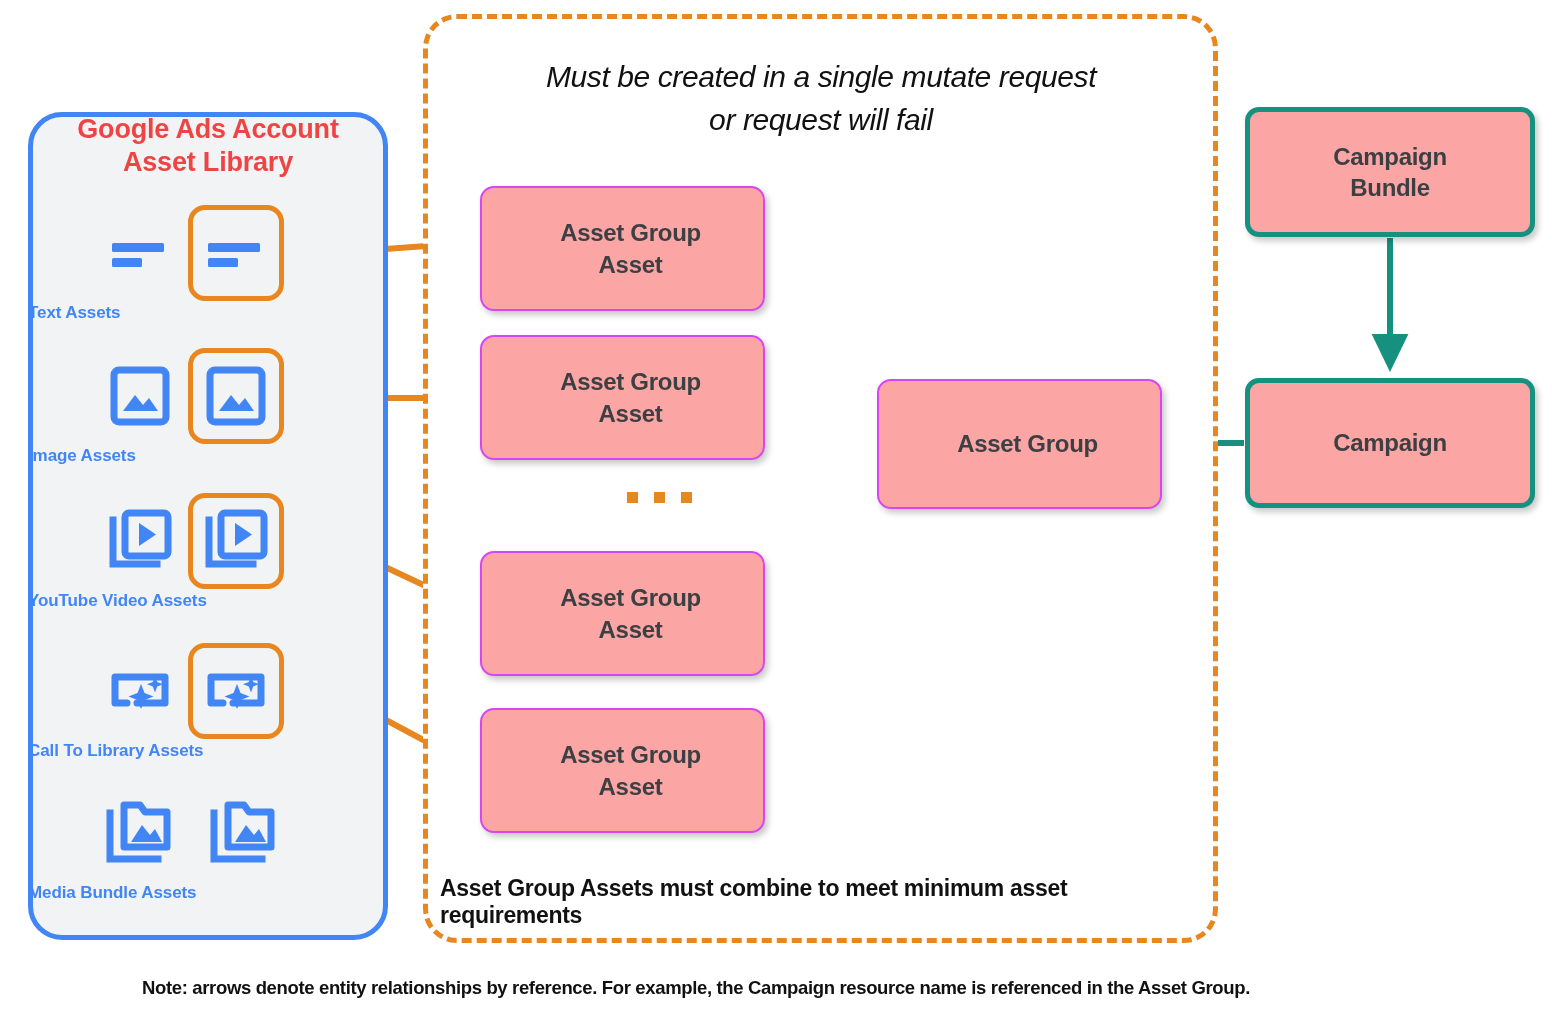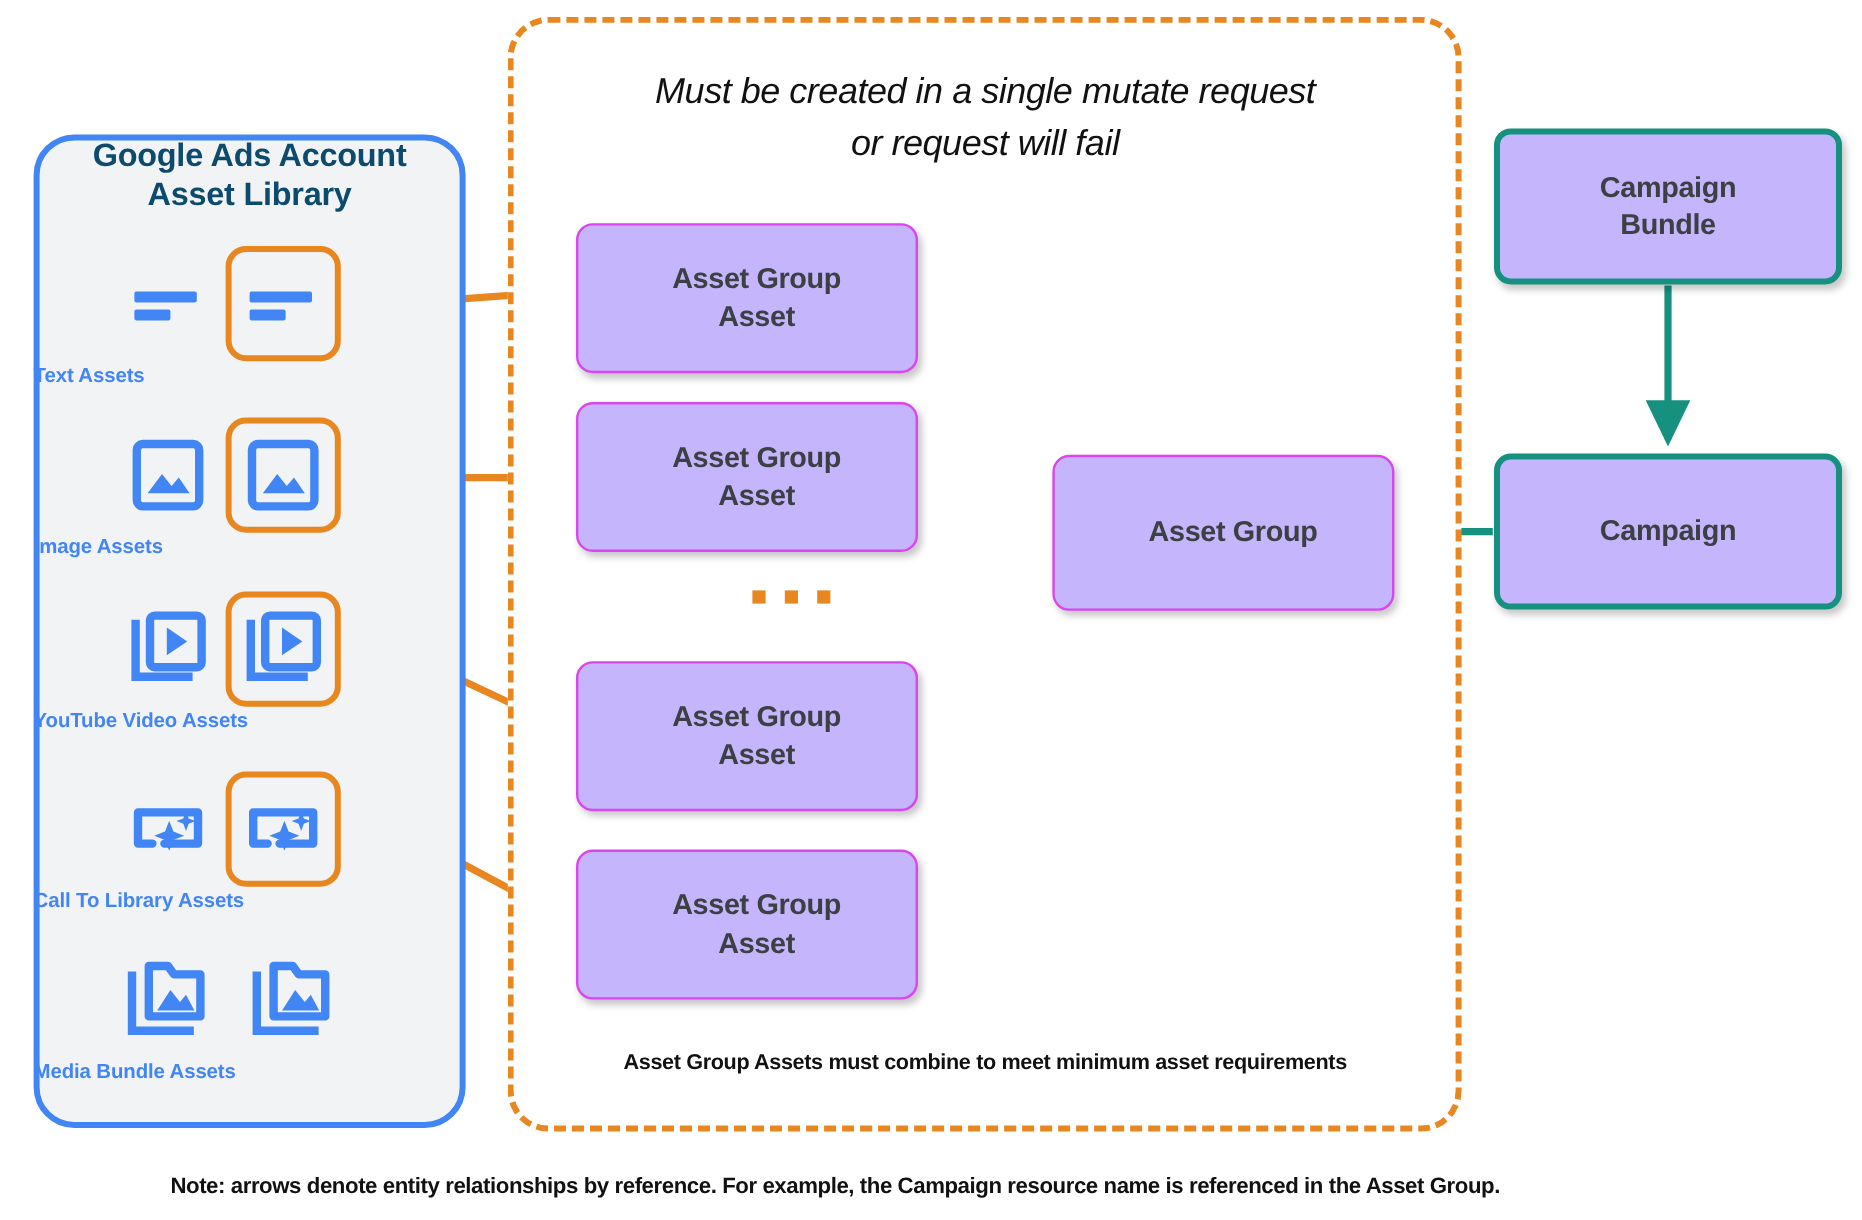--- a/index.html
+++ b/index.html
@@ -44,21 +44,21 @@
     box-sizing: border-box;
   }
   .library-title {
     position: absolute;
     left: 28px;
     top: 113px;
     width: 360px;
     text-align: center;
     font-size: 27px;
     font-weight: bold;
-    color: #0c4a6e;
+    color: #ef4444;
     line-height: 1.22;
     letter-spacing: -0.2px;
   }
 
   .asset-row {
     position: absolute;
     left: 28px;
     width: 360px;
     text-align: left;
   }
@@ -115,31 +115,31 @@
     font-style: italic;
     color: #111111;
     line-height: 1.42;
     letter-spacing: -0.4px;
   }
   .mutate-footnote {
     position: absolute;
     left: 440px;
     top: 875px;
     width: 762px;
-    text-align: center;
-    font-size: 18px;
+    text-align: left;
+    font-size: 23px;
     font-weight: bold;
     color: #111111;
     letter-spacing: -0.3px;
   }
 
   
   .node {
     position: absolute;
-    background: #c4b5fd;
+    background: #fca5a5;
     border-radius: 14px;
     box-sizing: border-box;
     display: flex;
     align-items: center;
     justify-content: center;
     text-align: center;
     color: #3c4043;
     box-shadow: 3px 4px 6px rgba(0,0,0,0.22);
   }
   .node.orange { border: 2px solid #d946ef; padding-left: 16px; }

